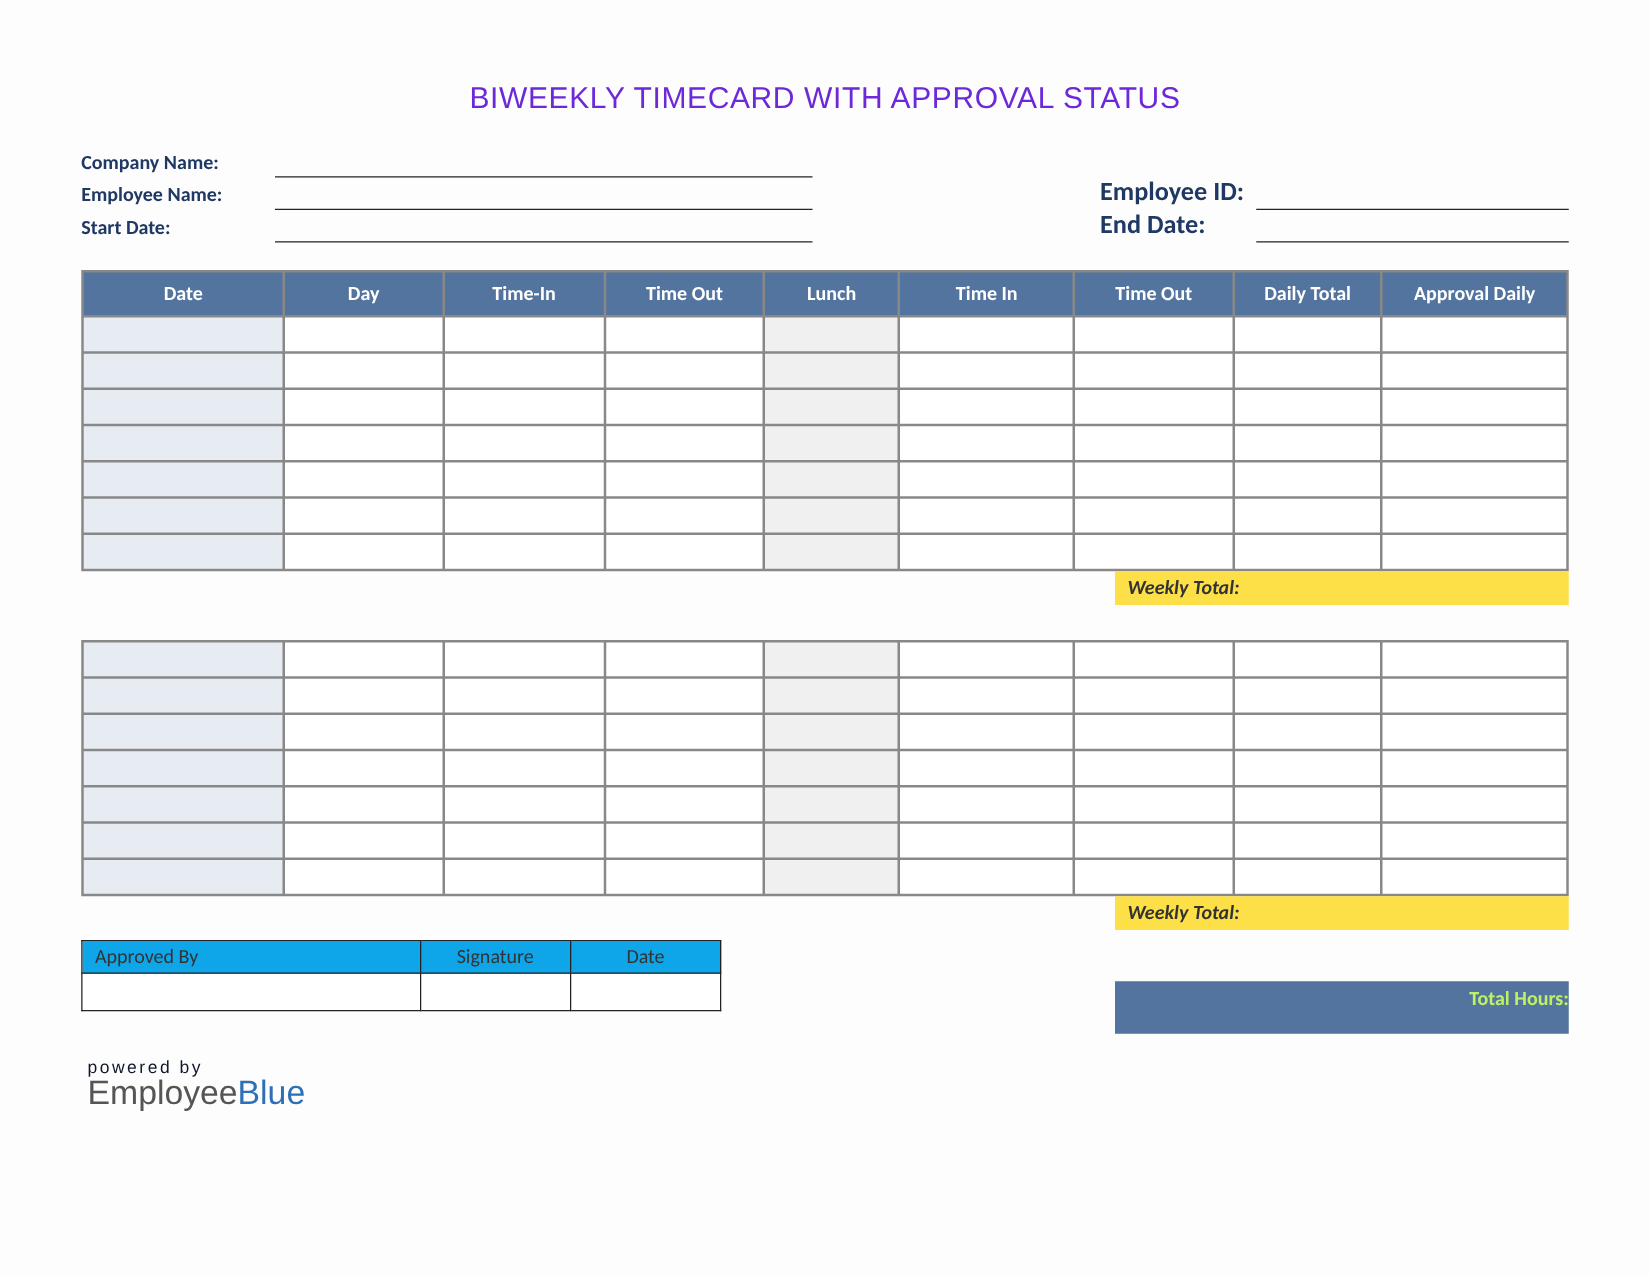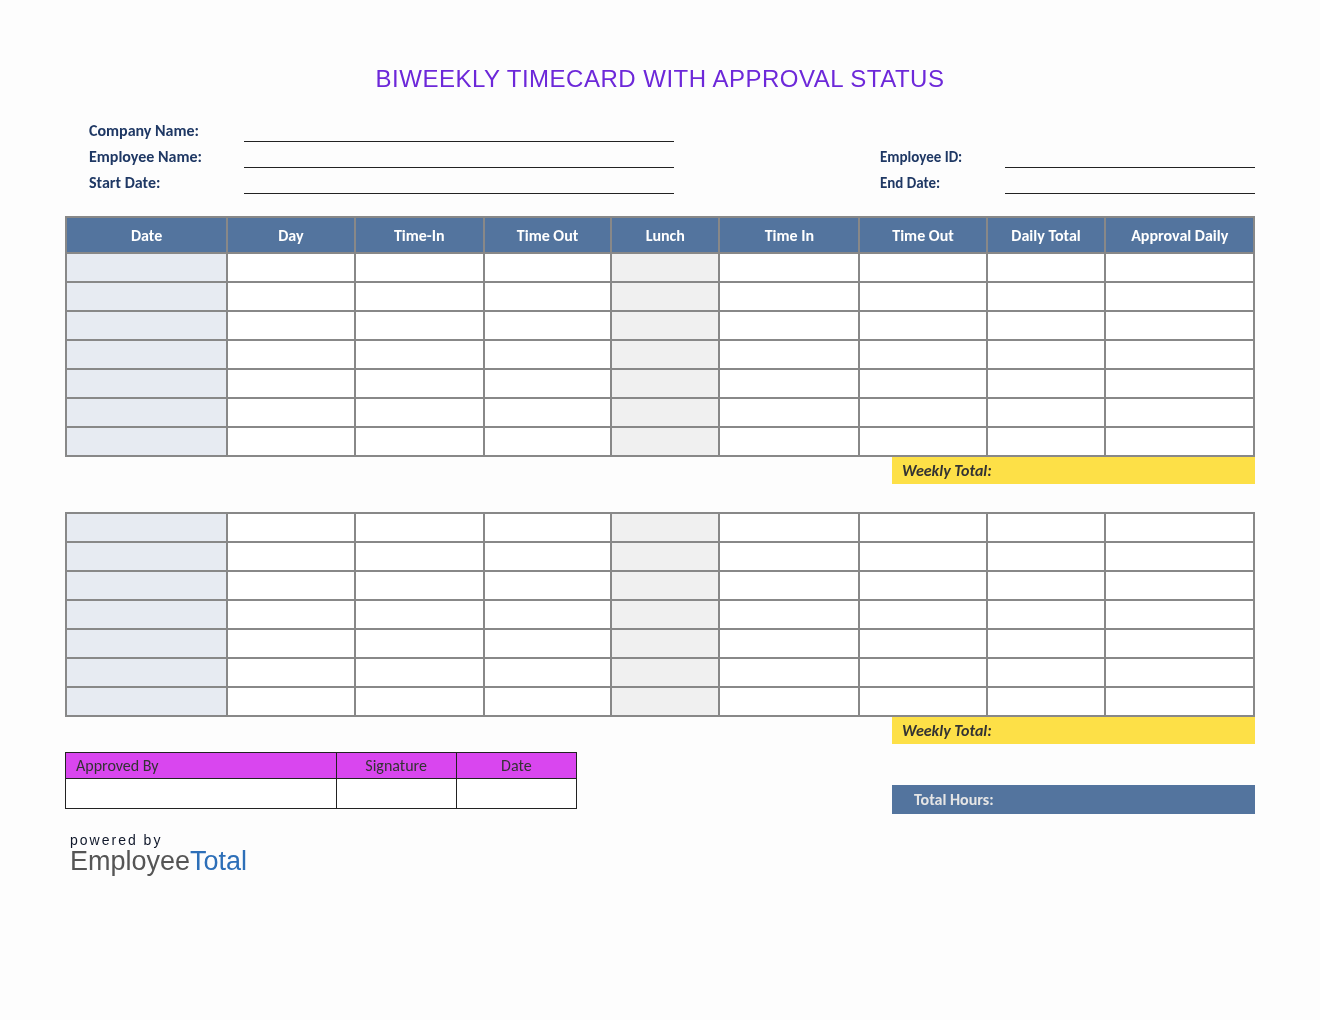--- a/index.html
+++ b/index.html
@@ -31,25 +31,24 @@
     align-items: flex-end;
     height: 24px;
     margin-bottom: 2px;
   }
   .field-label {
     color: #1f3864;
     font-size: 16px;
     font-weight: bold;
     width: 155px;
     padding-bottom: 2px;
-    margin-left: 24px;
   }
   .field-label-right {
     color: #1f3864;
-    font-size: 15px;
+    font-size: 21px;
     font-weight: bold;
     width: 125px;
     padding-bottom: 2px;
   }
   .field-line {
     border-bottom: 1.5px solid #222;
     height: 22px;
     flex: 0 0 auto;
   }
   .line-left { width: 430px; }
@@ -110,46 +109,47 @@
     display: flex;
     align-items: flex-start;
     justify-content: space-between;
     margin-top: -20px;
   }
   .approval-table {
     border-collapse: collapse;
     width: 512px;
   }
   .approval-table th {
-    background: #d946ef;
+    background: #0ea5e9;
     color: #333;
     font-weight: normal;
     font-size: 16px;
     height: 26px;
     border: 1.5px solid #222;
     text-align: center;
   }
   .approval-table th:first-child { text-align: left; padding-left: 10px; }
   .approval-table td {
     height: 30px;
     border: 1.5px solid #222;
     background: #fff;
   }
   .col-appby { width: 270px; }
   .col-sig { width: 120px; }
   .col-adate { width: 120px; }
   
   .total-hours-box {
     background: #53749e;
-    color: #e5e5e5;
+    color: #bef264;
     font-weight: bold;
     font-size: 16px;
-    padding: 5px 0 5px 22px;
+    padding: 5px 0 18px 22px;
     width: 363px;
     margin-top: 33px;
+    text-align: right;
   }
   
   .footer {
     margin-top: 18px;
     margin-left: 5px;
   }
   .powered-by {
     color: #0f172a;
     font-size: 14px;
     letter-spacing: 2px;
@@ -416,16 +416,16 @@
           <td></td>
         </tr>
       </tbody>
     </table>
     <div class="total-hours-box">Total Hours:</div>
   </div>
 
   <div class="footer">
     <div class="powered-by">powered by</div>
     <div class="logo">
-      <span class="g">Employee</span><span class="b">Total</span>
+      <span class="g">Employee</span><span class="b">Blue</span>
     </div>
   </div>
 </div>
 
 </body></html>

